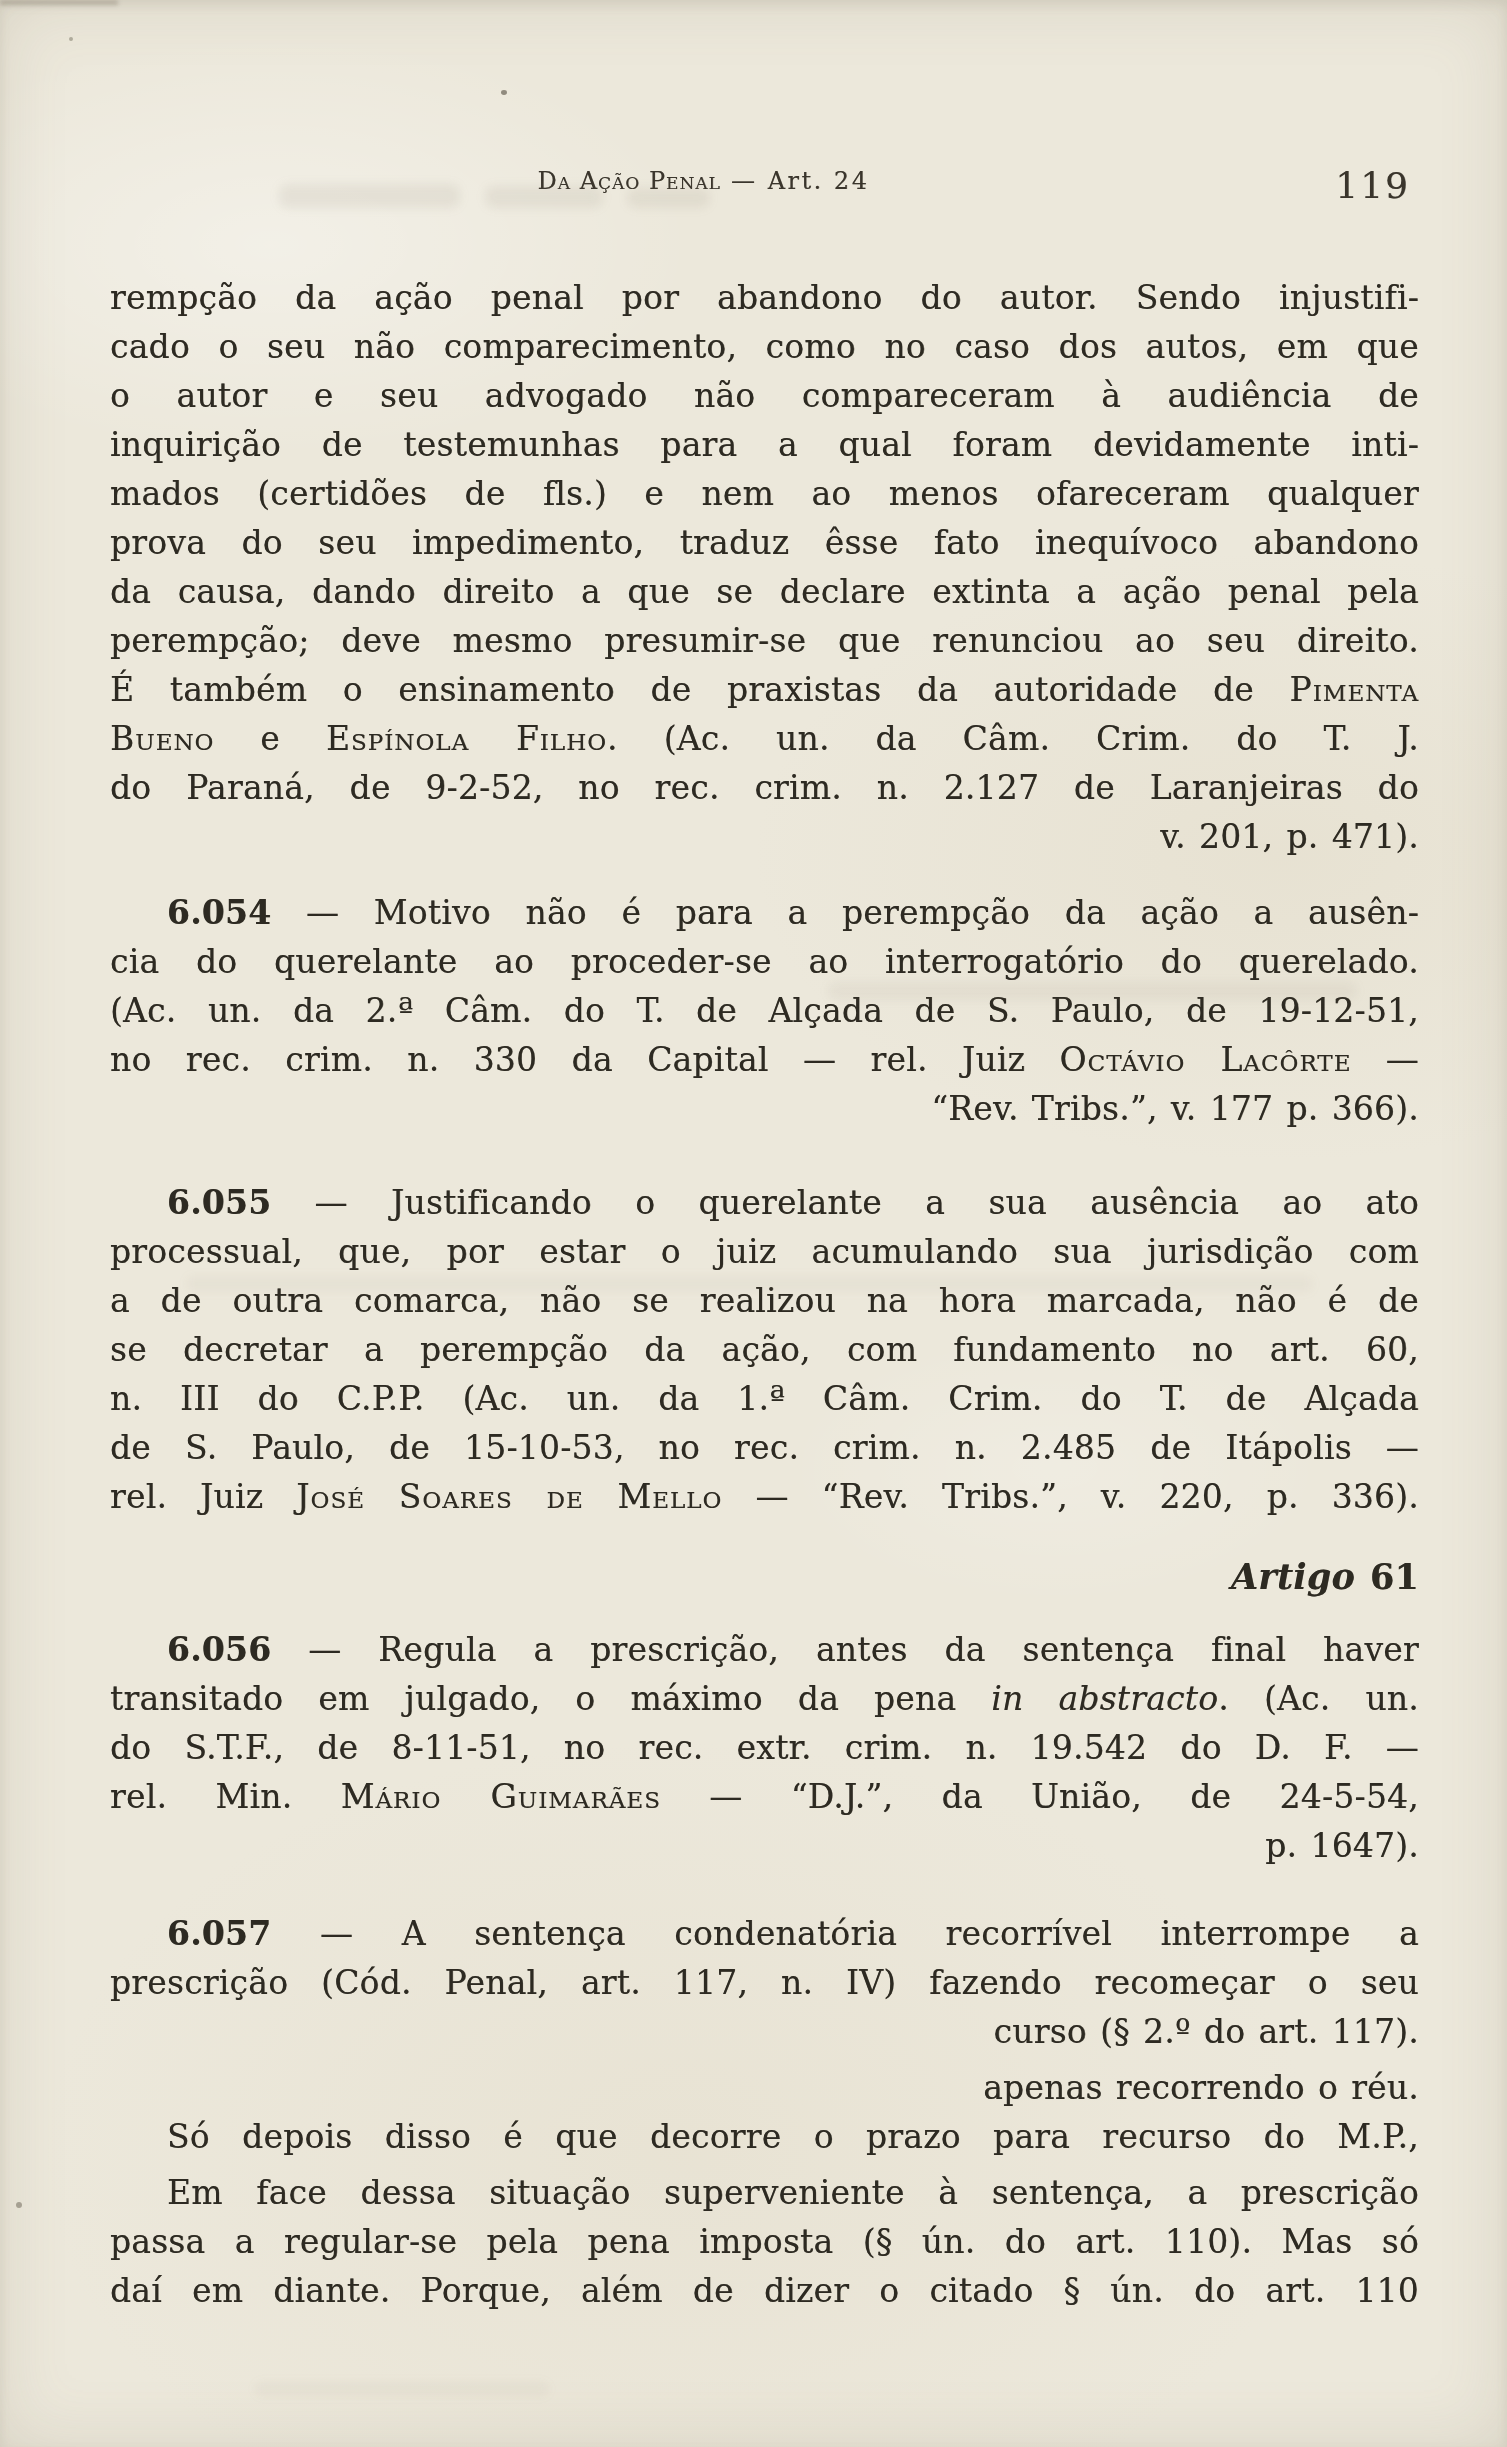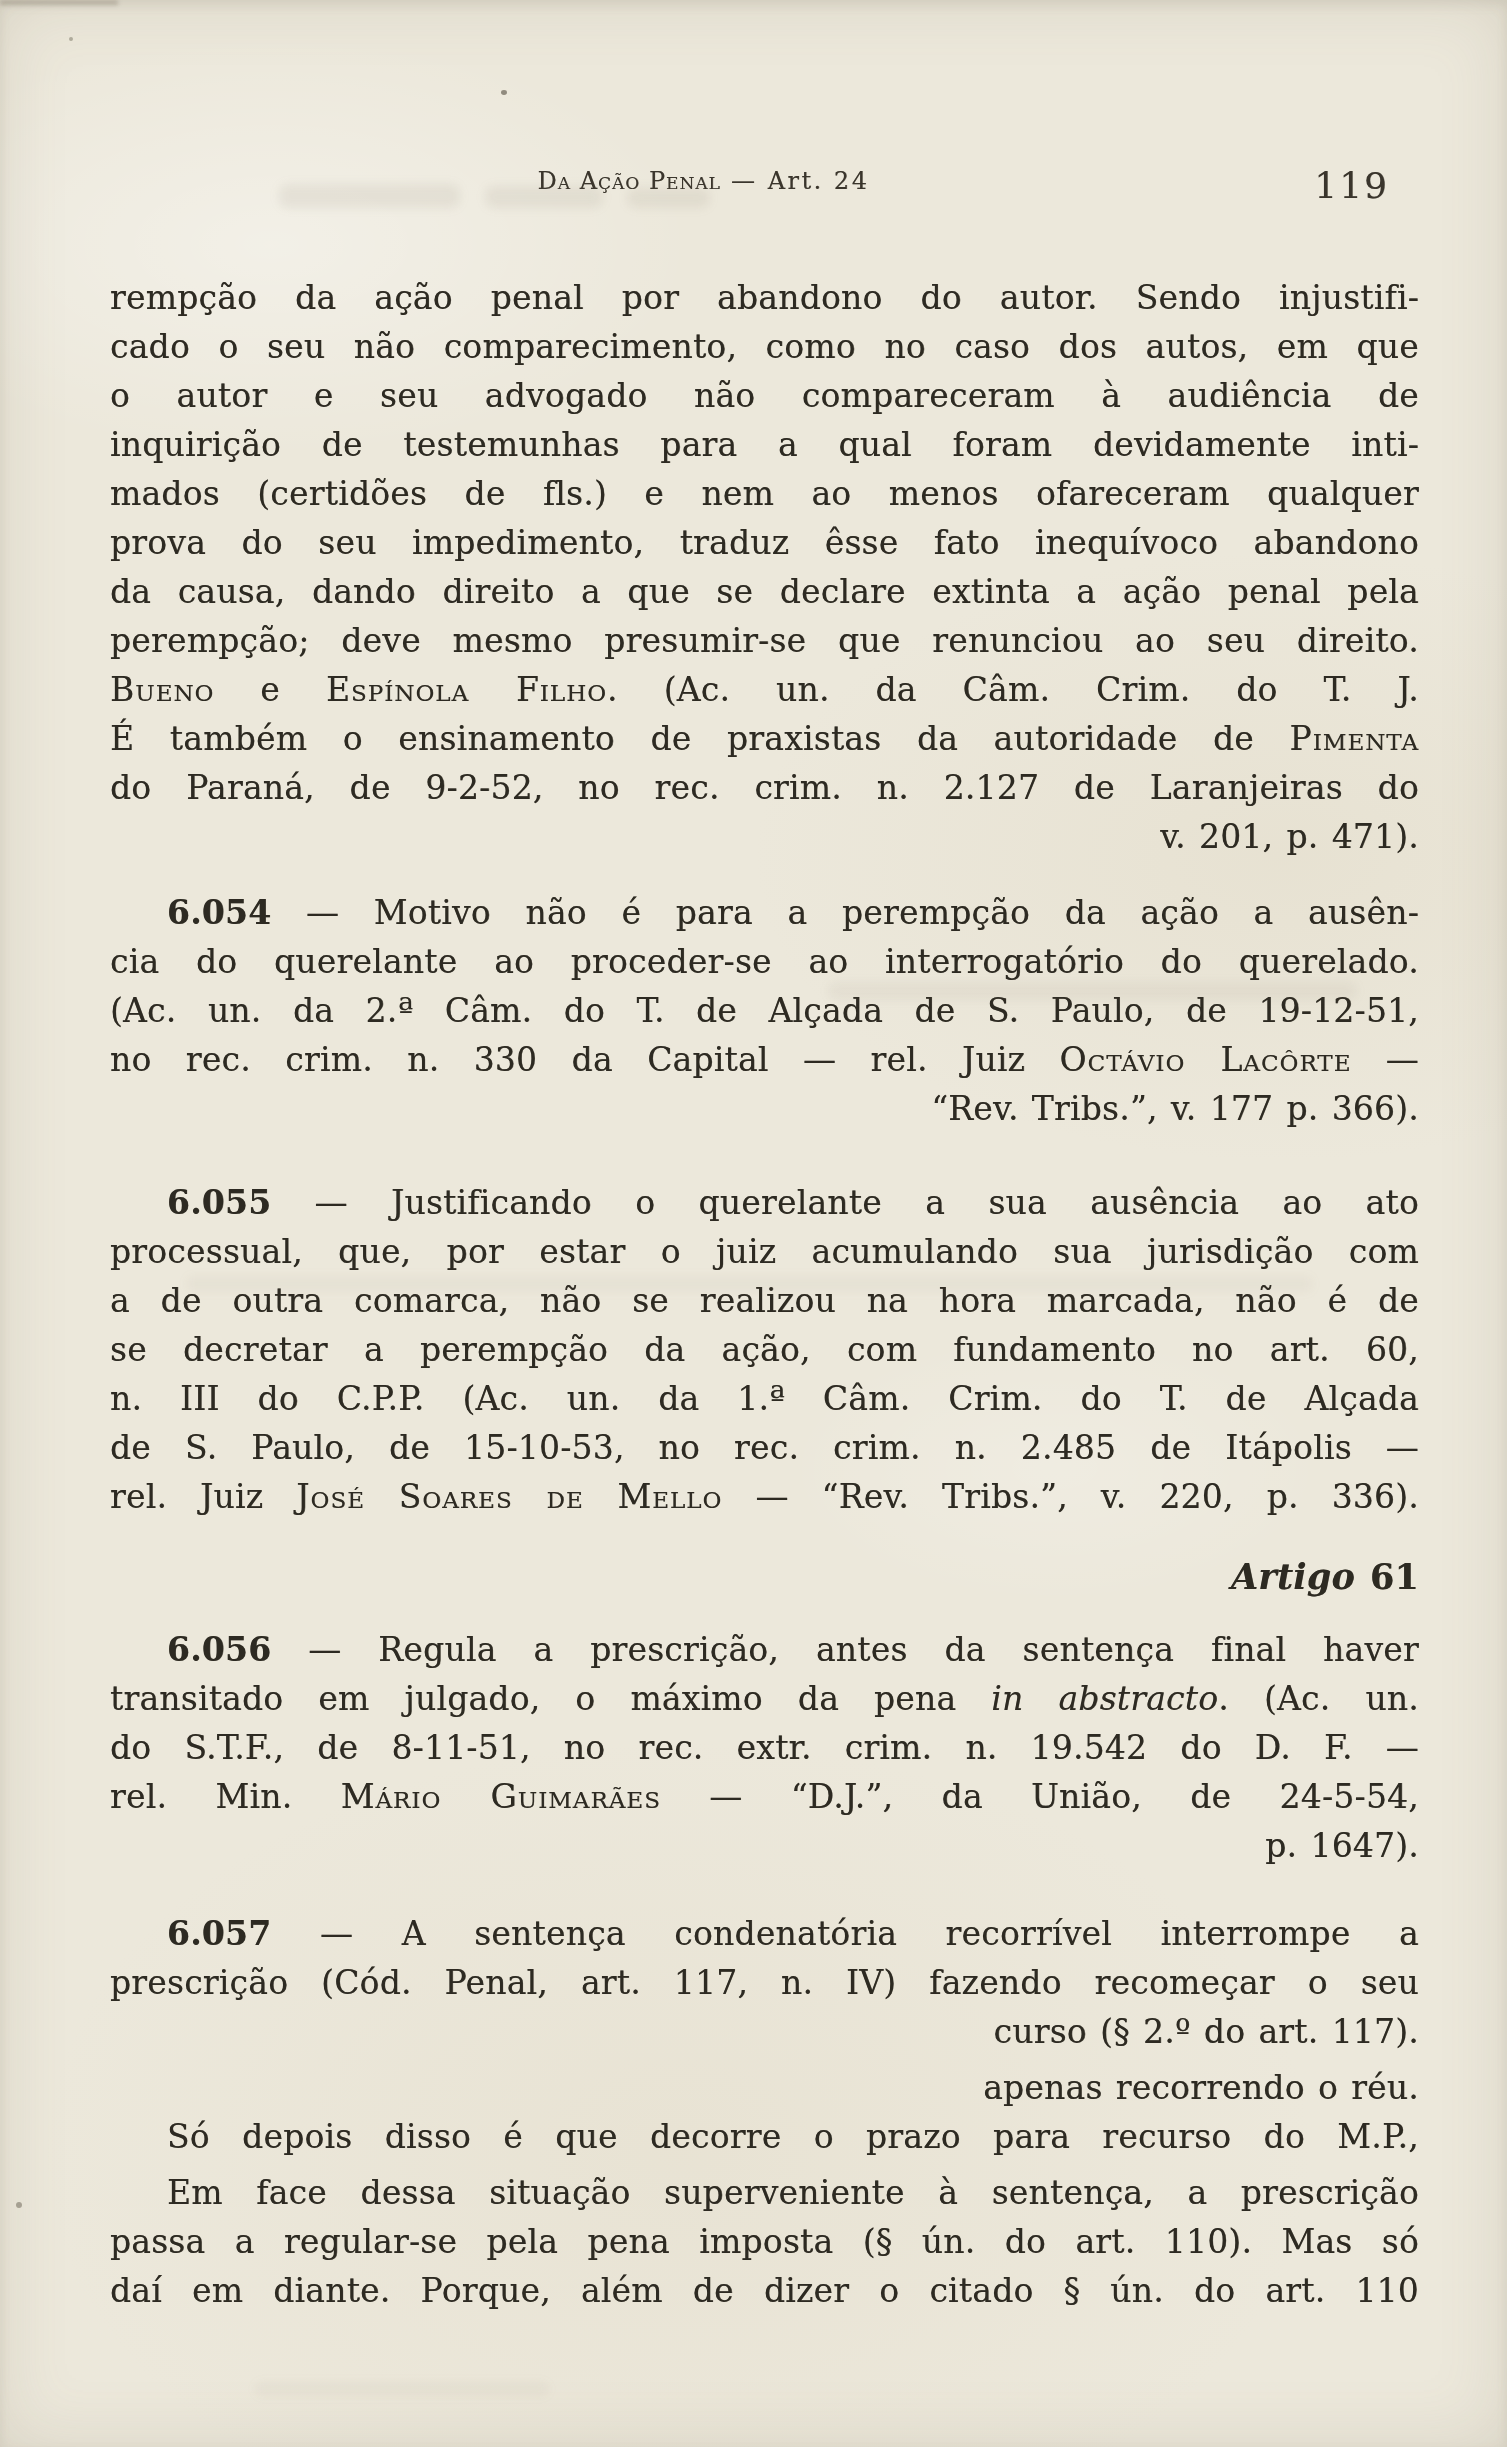--- a/index.html
+++ b/index.html
@@ -39,21 +39,21 @@
     padding-right:122px;
     box-sizing:border-box;
     font-size:24px;
     color:var(--header-ink);
     letter-spacing:2.5px;
     text-shadow:0.3px 0.3px 0.6px rgba(58,53,44,.5);
     white-space:nowrap;
   }
   .header-title .sc{font-variant:small-caps;}
   .page-number{
-    position:absolute;top:-2px;right:30px;
+    position:absolute;top:-2px;right:9px;
     font-size:36px;color:var(--header-ink);
     letter-spacing:2px;
     text-shadow:0.3px 0.3px 0.6px rgba(58,53,44,.5);
   }
 
   
   .text-block{
     margin:55px 88px 0 110px;
     width:1309px;
     font-size:33px;
@@ -112,22 +112,22 @@
   <div class="text-block">
       <div class="para continued">
         <div class="line"><span>rempção da ação penal por abandono do autor. Sendo injustifi-</span></div>
         <div class="line"><span>cado o seu não comparecimento, como no caso dos autos, em que</span></div>
         <div class="line"><span>o autor e seu advogado não compareceram à audiência de</span></div>
         <div class="line"><span>inquirição de testemunhas para a qual foram devidamente inti-</span></div>
         <div class="line"><span>mados (certidões de fls.) e nem ao menos ofareceram qualquer</span></div>
         <div class="line"><span>prova do seu impedimento, traduz êsse fato inequívoco abandono</span></div>
         <div class="line"><span>da causa, dando direito a que se declare extinta a ação penal pela</span></div>
         <div class="line"><span>perempção; deve mesmo presumir-se que renunciou ao seu direito.</span></div>
+        <div class="line"><span>É também o ensinamento de praxistas da autoridade de </span><span class="sc">Pimenta</span></div>
         <div class="line"><span class="sc">Bueno</span><span> e </span><span class="sc">Espínola Filho</span><span>. (Ac. un. da Câm. Crim. do T. J.</span></div>
-        <div class="line"><span>É também o ensinamento de praxistas da autoridade de </span><span class="sc">Pimenta</span></div>
         <div class="line"><span>do Paraná, de 9-2-52, no rec. crim. n. 2.127 de Laranjeiras do</span></div>
         <div class="line last"><span>v. 201, p. 471).</span></div>
       </div>
       <div class="para p6054">
         <div class="line first-indent"><span class="b">6.054</span><span> — Motivo não é para a perempção da ação a ausên-</span></div>
         <div class="line"><span>cia do querelante ao proceder-se ao interrogatório do querelado.</span></div>
         <div class="line"><span>(Ac. un. da 2.ª Câm. do T. de Alçada de S. Paulo, de 19-12-51,</span></div>
         <div class="line"><span>no rec. crim. n. 330 da Capital — rel. Juiz </span><span class="sc">Octávio Lacôrte</span><span> —</span></div>
         <div class="line last"><span>“Rev. Tribs.”, v. 177 p. 366).</span></div>
       </div>

